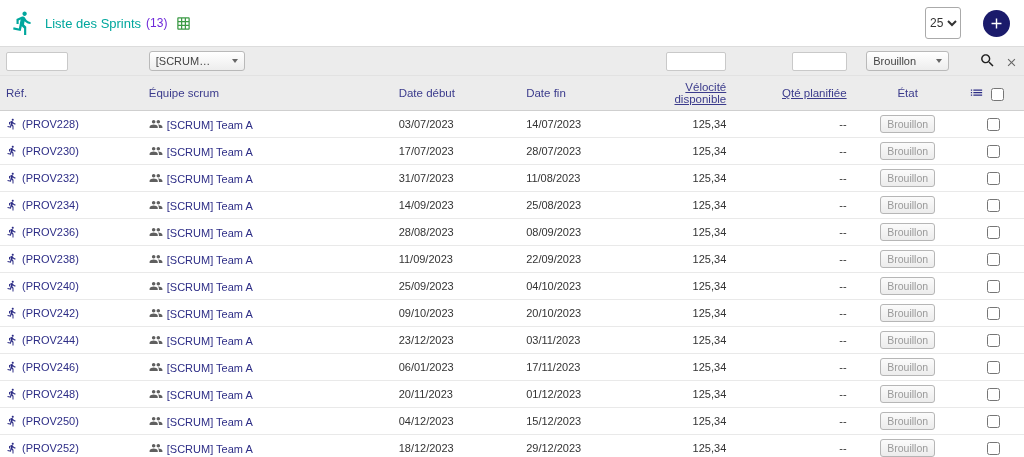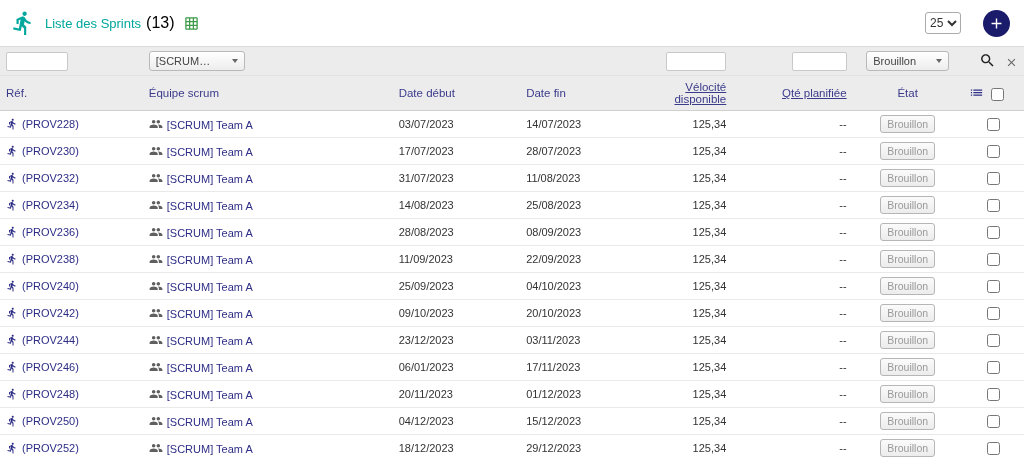--- a/index.html
+++ b/index.html
@@ -10,24 +10,24 @@
     overflow: hidden;
   }
   .page { background: #ffffff; }
 
   
   .topbar { display: flex; align-items: center; height: 46px; padding: 0 14px 0 10px; background: #fff; }
   .icn { display: inline-flex; align-items: center; justify-content: center; }
   .icn svg { display: block; }
   .runner-big { color: #00a79d; margin-right: 9px; }
   .title { color: #00a79d; font-size: 13px; }
-  .count { color: #000000; font-size: 16px; margin-left: 5px; }
+  .count { color: #6d28d9; font-size: 12px; margin-left: 5px; }
   .export { color: #3c9a46; margin-left: 9px; cursor: pointer; }
   .spacer { flex: 1; }
-  .pagesize { font-size: 12px; margin-right: 22px; height: 22px; border: 1px solid #aaa; border-radius: 3px; background: #fff; color: #333; }
+  .pagesize { font-size: 12px; margin-right: 22px; height: 32px; border: 1px solid #aaa; border-radius: 3px; background: #fff; color: #333; }
   .addbtn { width: 27px; height: 27px; border-radius: 50%; background: #1b1b6b; border: none; color: #fff; display: flex; align-items: center; justify-content: center; cursor: pointer; padding: 0; }
 
   
   table { width: 100%; border-collapse: collapse; table-layout: fixed; font-size: 11px; }
   thead tr { background: #ececec; }
   .filter-row td { padding: 4px 6px; border-top: 1px solid #dcdcdc; border-bottom: 1px solid #e2e2e2; height: 28px; vertical-align: middle; }
   .header-row th { padding: 5px 6px; color: #3b3b8c; font-weight: normal; text-align: left; border-bottom: 1px solid #cfcfcf; height: 26px; font-size: 11.5px; vertical-align: middle; }
   .r { text-align: right !important; text-decoration: underline; }
   .c { text-align: center !important; }
   tbody td { padding: 4px 6px; border-bottom: 1px solid #e9e9e9; color: #333; height: 25px; vertical-align: middle; white-space: nowrap; overflow: hidden; }
@@ -218,21 +218,21 @@
           <td><span class="icn row-icn runner-row">
               <svg width="12" height="12" viewBox="0 0 24 24" fill="currentColor">
                 <path d="M13.49 5.48c1.1 0 2-.9 2-2s-.9-2-2-2-2 .9-2 2 .9 2 2 2zm-3.6 13.9l1-4.4 2.1 2v6h2v-7.5l-2.1-2 .6-3c1.3 1.5 3.3 2.5 5.5 2.5v-2c-1.9 0-3.5-1-4.3-2.4l-1-1.6c-.4-.6-1-1-1.7-1-.3 0-.5.1-.8.1l-5.2 2.2v4.7h2v-3.4l1.8-.7-1.6 8.1-4.9-1-.4 2 7 1.4z"></path>
               </svg>
             </span><a class="lnk">(PROV234)</a></td>
           <td><span class="icn row-icn people-row">
               <svg width="14" height="14" viewBox="0 0 24 24" fill="currentColor">
                 <path d="M16 11c1.66 0 2.99-1.34 2.99-3S17.66 5 16 5c-1.66 0-3 1.34-3 3s1.34 3 3 3zm-8 0c1.66 0 2.99-1.34 2.99-3S9.66 5 8 5C6.34 5 5 6.34 5 8s1.34 3 3 3zm0 2c-2.33 0-7 1.17-7 3.5V19h14v-2.5c0-2.33-4.67-3.5-7-3.5zm8 0c-.29 0-.62.02-.97.05 1.16.84 1.97 1.97 1.97 3.45V19h6v-2.5c0-2.33-4.67-3.5-7-3.5z"></path>
               </svg>
             </span><a class="lnk">[SCRUM] Team A</a></td>
-          <td>14/08/2023</td>
+          <td>14/09/2023</td>
           <td>25/08/2023</td>
           <td class="c-num">125,34</td>
           <td class="c-num">--</td>
           <td class="c-status"><span class="badge">Brouillon</span></td>
           <td class="c-check"><input type="checkbox" style=""></td>
         </tr>
         <tr>
           <td><span class="icn row-icn runner-row">
               <svg width="12" height="12" viewBox="0 0 24 24" fill="currentColor">
                 <path d="M13.49 5.48c1.1 0 2-.9 2-2s-.9-2-2-2-2 .9-2 2 .9 2 2 2zm-3.6 13.9l1-4.4 2.1 2v6h2v-7.5l-2.1-2 .6-3c1.3 1.5 3.3 2.5 5.5 2.5v-2c-1.9 0-3.5-1-4.3-2.4l-1-1.6c-.4-.6-1-1-1.7-1-.3 0-.5.1-.8.1l-5.2 2.2v4.7h2v-3.4l1.8-.7-1.6 8.1-4.9-1-.4 2 7 1.4z"></path>

